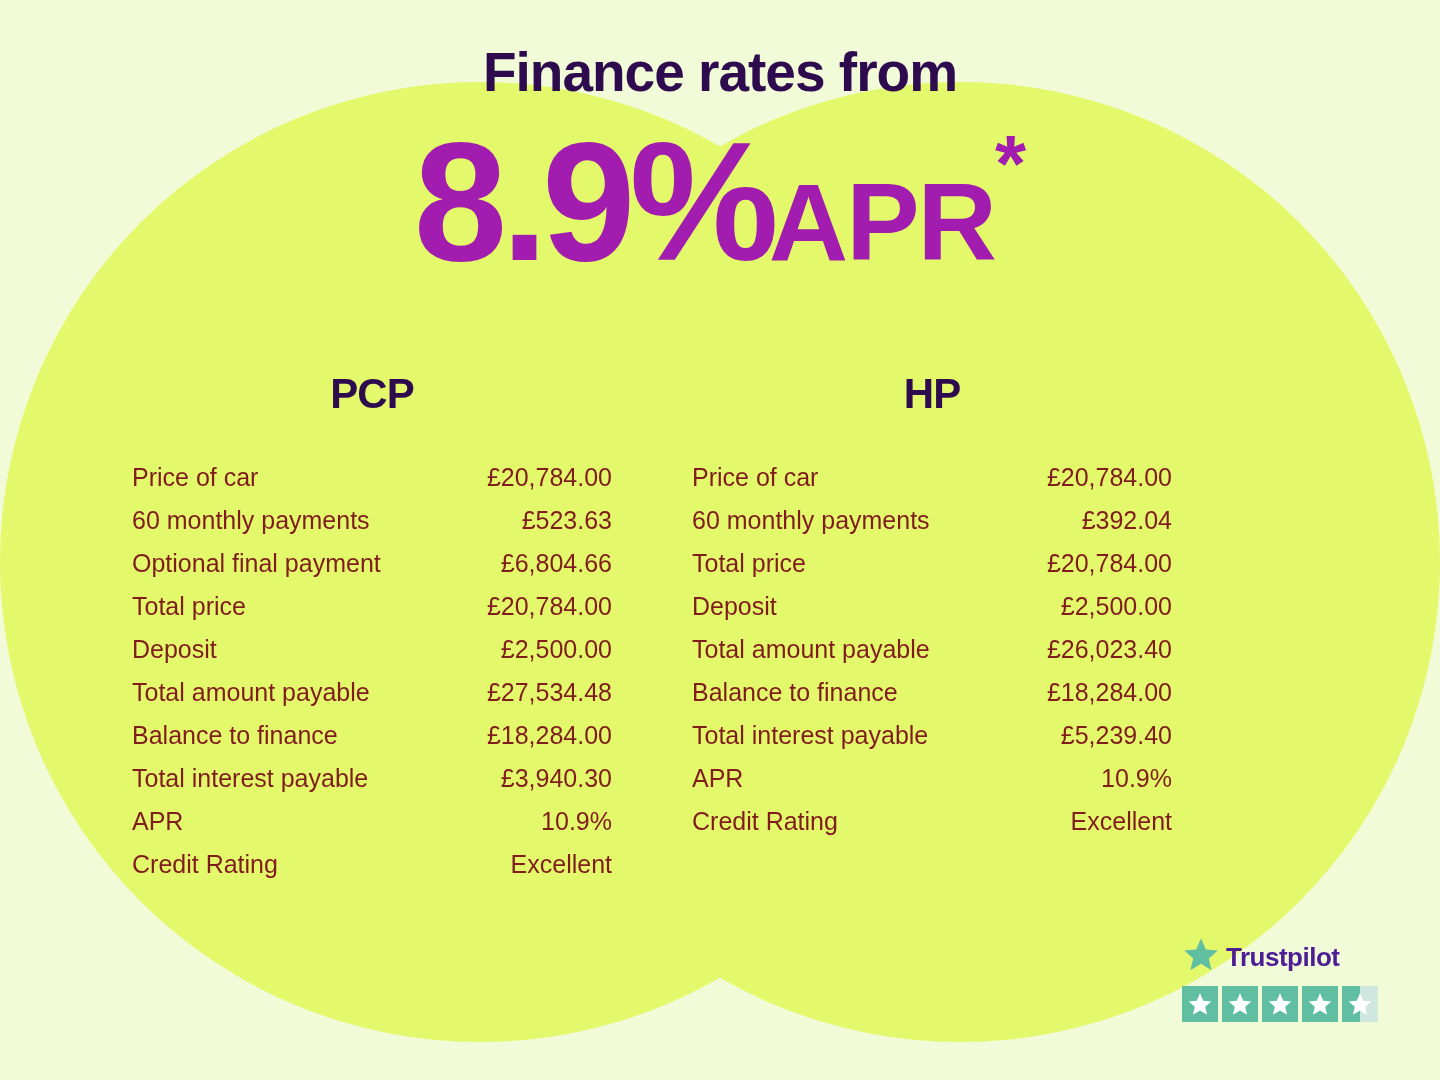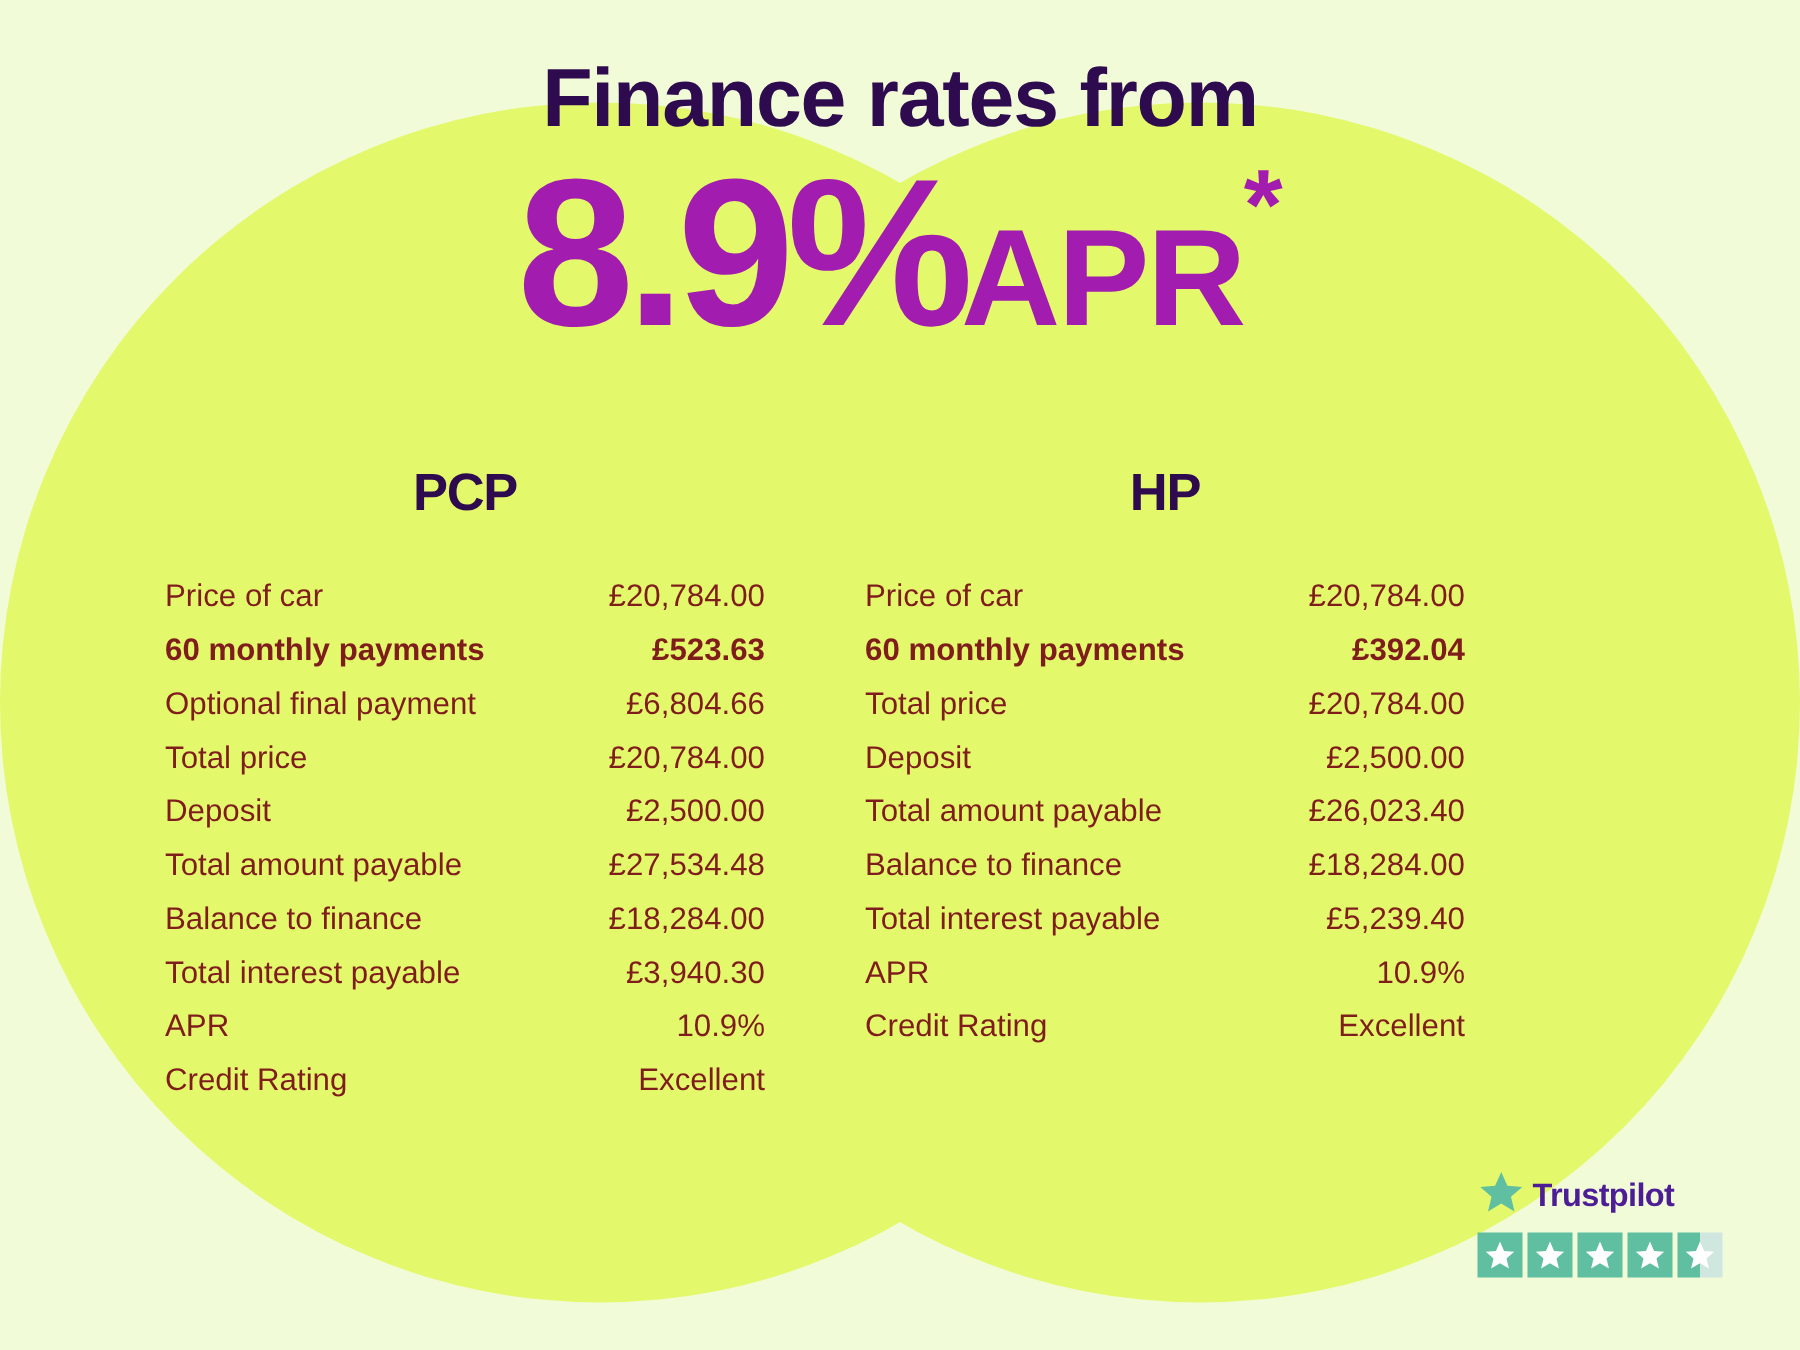--- a/index.html
+++ b/index.html
@@ -42,21 +42,21 @@
   .content {
     position: absolute;
     inset: 0;
   }
   .headline {
     position: absolute;
     top: 40px;
     left: 0;
     width: 1440px;
     text-align: center;
-    font-size: 66px;
+    font-size: 55px;
     font-weight: bold;
     letter-spacing: -1px;
     color: #2d0b4e;
   }
   .bigrate {
     position: absolute;
     top: 118px;
     left: 0;
     width: 1440px;
     text-align: center;
@@ -106,21 +106,21 @@
   .row {
     display: flex;
     justify-content: space-between;
     align-items: baseline;
     font-size: 25px;
     line-height: 43px;
     color: #7f1d1d;
   }
   .row.bold .label,
   .row.bold .value {
-    font-weight: bold;
+    font-weight: normal;
   }
   .row .label { text-align: left; }
   .row .value { text-align: right; }
 
   .disclaimer {
     position: absolute;
     left: 55px;
     bottom: 48px;
     font-size: 15.5px;
     line-height: 1.7;

